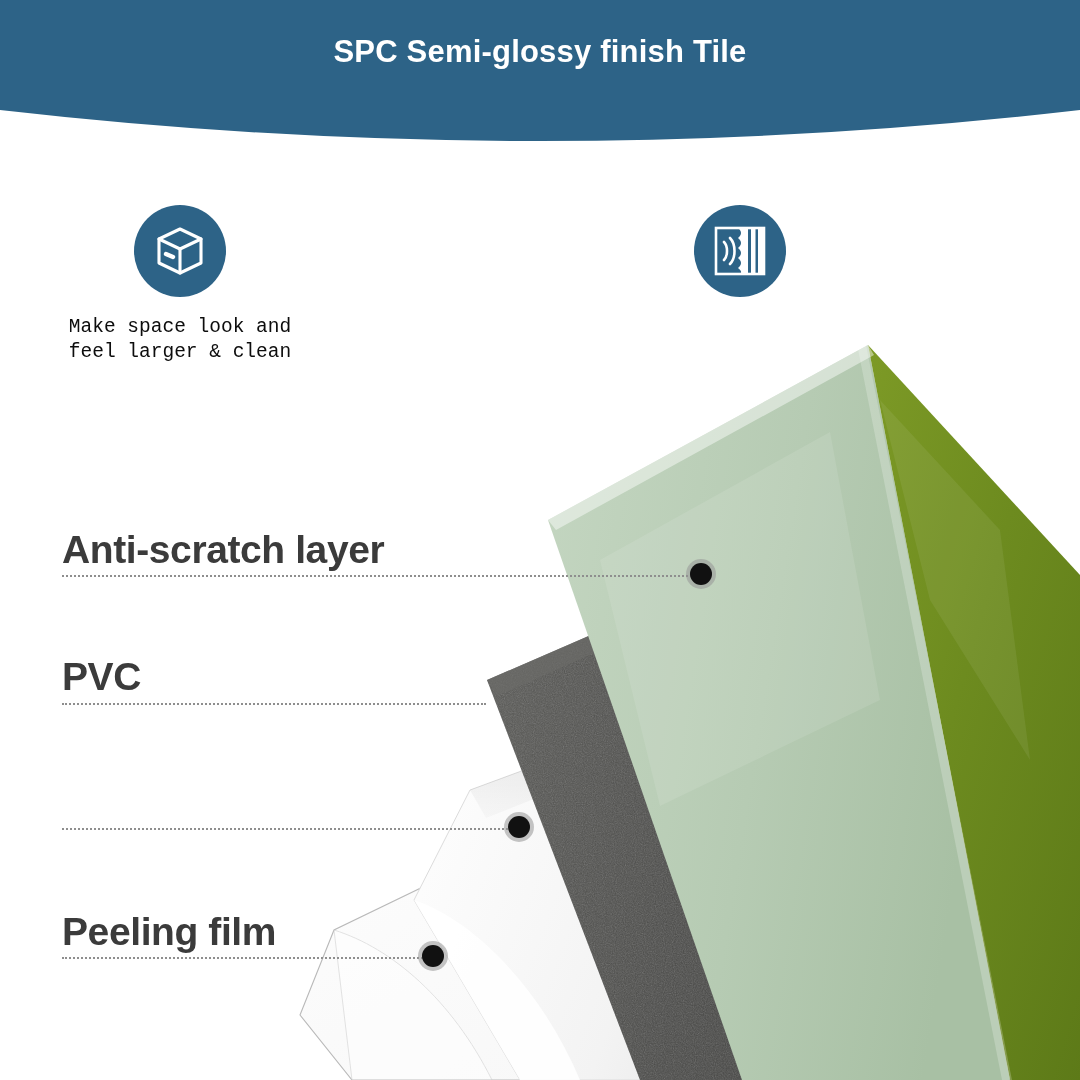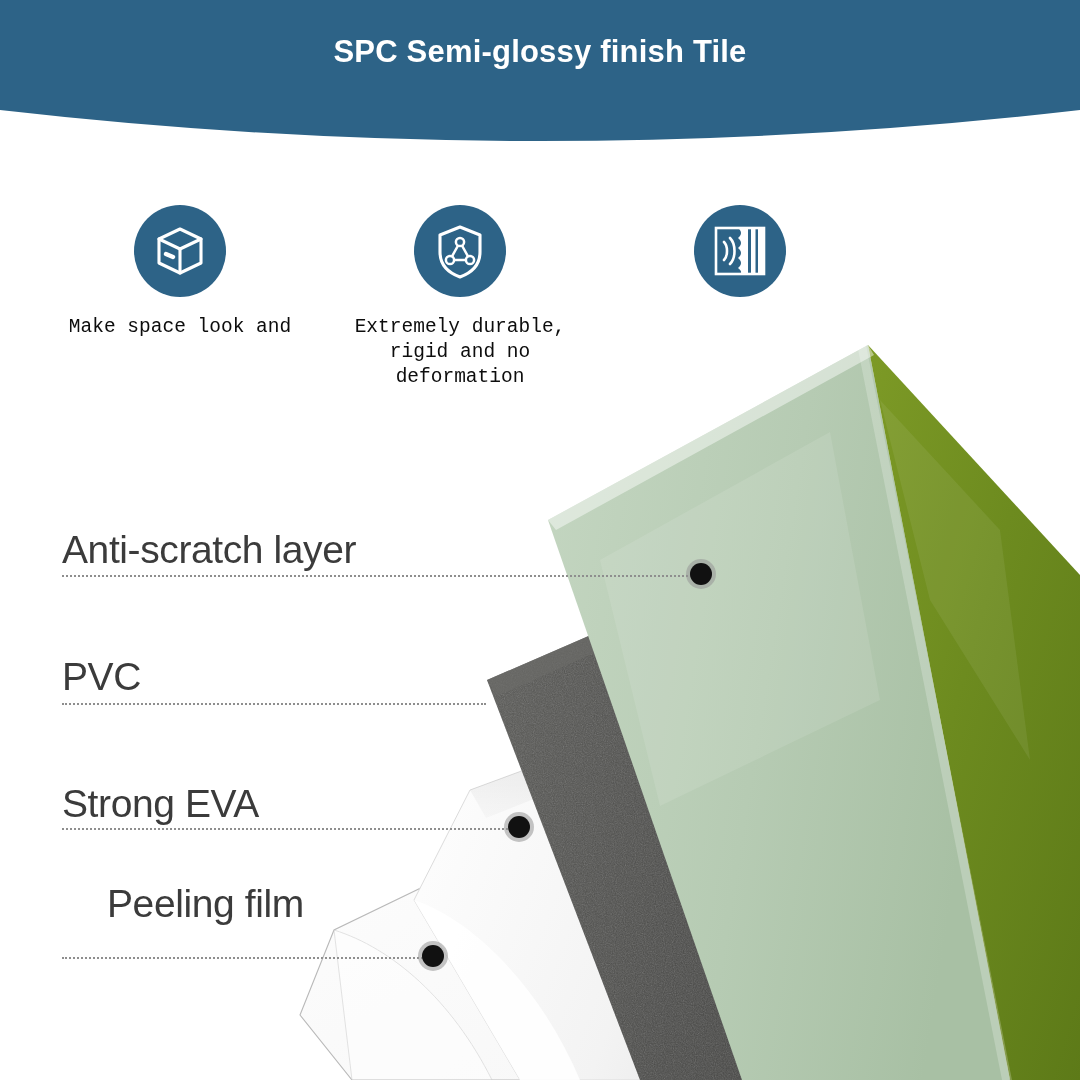--- a/index.html
+++ b/index.html
@@ -35,21 +35,21 @@
     font-family:Liberation Mono, monospace;
   }
 
   
   .tile-art{position:absolute;left:0;top:0;width:1080px;height:1080px;}
 
   
   .layers{position:absolute;left:0;top:0;width:1080px;height:1080px;}
   .layer-label{
     position:absolute;left:62px;
-    font-size:39px;font-weight:normal;color:#3b3b3b;
+    font-size:39px;font-weight:bold;color:#3b3b3b;
     letter-spacing:-.4px;white-space:nowrap;
   }
   .leader{
     position:absolute;left:62px;height:0;
     border-top:2px dotted #8e8e8e;
   }
   .marker{
     position:absolute;width:22px;height:22px;border-radius:50%;
     background:#111111;
     box-shadow:0 0 0 4px rgba(150,150,150,.55);
@@ -150,40 +150,24 @@
           <g fill="none" stroke="#ffffff" stroke-width="3.1" stroke-linejoin="round" stroke-linecap="round">
             <path d="M 28 6 L 49 16 L 49 40 L 28 50 L 7 40 L 7 16 Z"></path>
             <path d="M 7 16 L 28 26 L 49 16"></path>
             <path d="M 28 26 L 28 50"></path>
             <path d="M 14 31 L 21 34" stroke-width="4.4"></path>
           </g>
         </svg>
       </div>
       <div class="feat-caption">
         <div>Make space look and</div>
+        <div>feel larger &amp; clean</div>
       </div>
     </div>
 
-    <div class="feature" style="left:320px;">
-      <div class="feat-circle">
-        <svg width="54" height="56" viewBox="0 0 54 56">
-          <path d="M 27 4 L 47 12 L 47 29 C 47 42 38 50 27 54 C 16 50 7 42 7 29 L 7 12 Z" fill="none" stroke="#ffffff" stroke-width="3.1" stroke-linejoin="round"></path>
-          <g fill="none" stroke="#ffffff" stroke-width="2.5">
-            <path d="M 27 19 L 17 37 L 37 37 Z"></path>
-          </g>
-          <circle cx="27" cy="19" r="4.1" fill="#2d6387" stroke="#ffffff" stroke-width="2.5"></circle>
-          <circle cx="17" cy="37" r="4.1" fill="#2d6387" stroke="#ffffff" stroke-width="2.5"></circle>
-          <circle cx="37" cy="37" r="4.1" fill="#2d6387" stroke="#ffffff" stroke-width="2.5"></circle>
-        </svg>
-      </div>
-      <div class="feat-caption">
-        <div>Extremely durable,</div>
-        <div>rigid and no deformation</div>
-      </div>
-    </div>
 
     <div class="feature" style="left:600px;">
       <div class="feat-circle">
         <svg width="56" height="52" viewBox="0 0 56 52">
           <rect x="4" y="3" width="48" height="46" fill="none" stroke="#ffffff" stroke-width="2.6"></rect>
 
           <g fill="none" stroke="#ffffff" stroke-width="2.6" stroke-linecap="round">
             <path d="M 12 17 C 16 21 16 31 12 35"></path>
             <path d="M 18 13 C 24 19 24 33 18 39"></path>
           </g>
@@ -199,22 +183,21 @@
 
   <div class="layers">
 
     <div class="layer-label" style="top:528px;">Anti-scratch layer</div>
     <div class="leader" style="top:575px;width:634px;"></div>
     <div class="marker" style="left:690px;top:563px;"></div>
 
     <div class="layer-label" style="top:655px;text-align:center;">PVC</div>
     <div class="leader" style="top:703px;width:424px;"></div>
 
-    <div class="layer-label" style="top:782px;">Strong EVA</div>
     <div class="leader" style="top:828px;width:450px;"></div>
     <div class="marker" style="left:508px;top:816px;"></div>
 
-    <div class="layer-label" style="top:882px;margin-left:45px;">Peeling film</div>
+    <div class="layer-label" style="top:910px;">Peeling film</div>
     <div class="leader" style="top:957px;width:364px;"></div>
     <div class="marker" style="left:422px;top:945px;"></div>
   </div>
 
 </div>
 
 </body></html>

